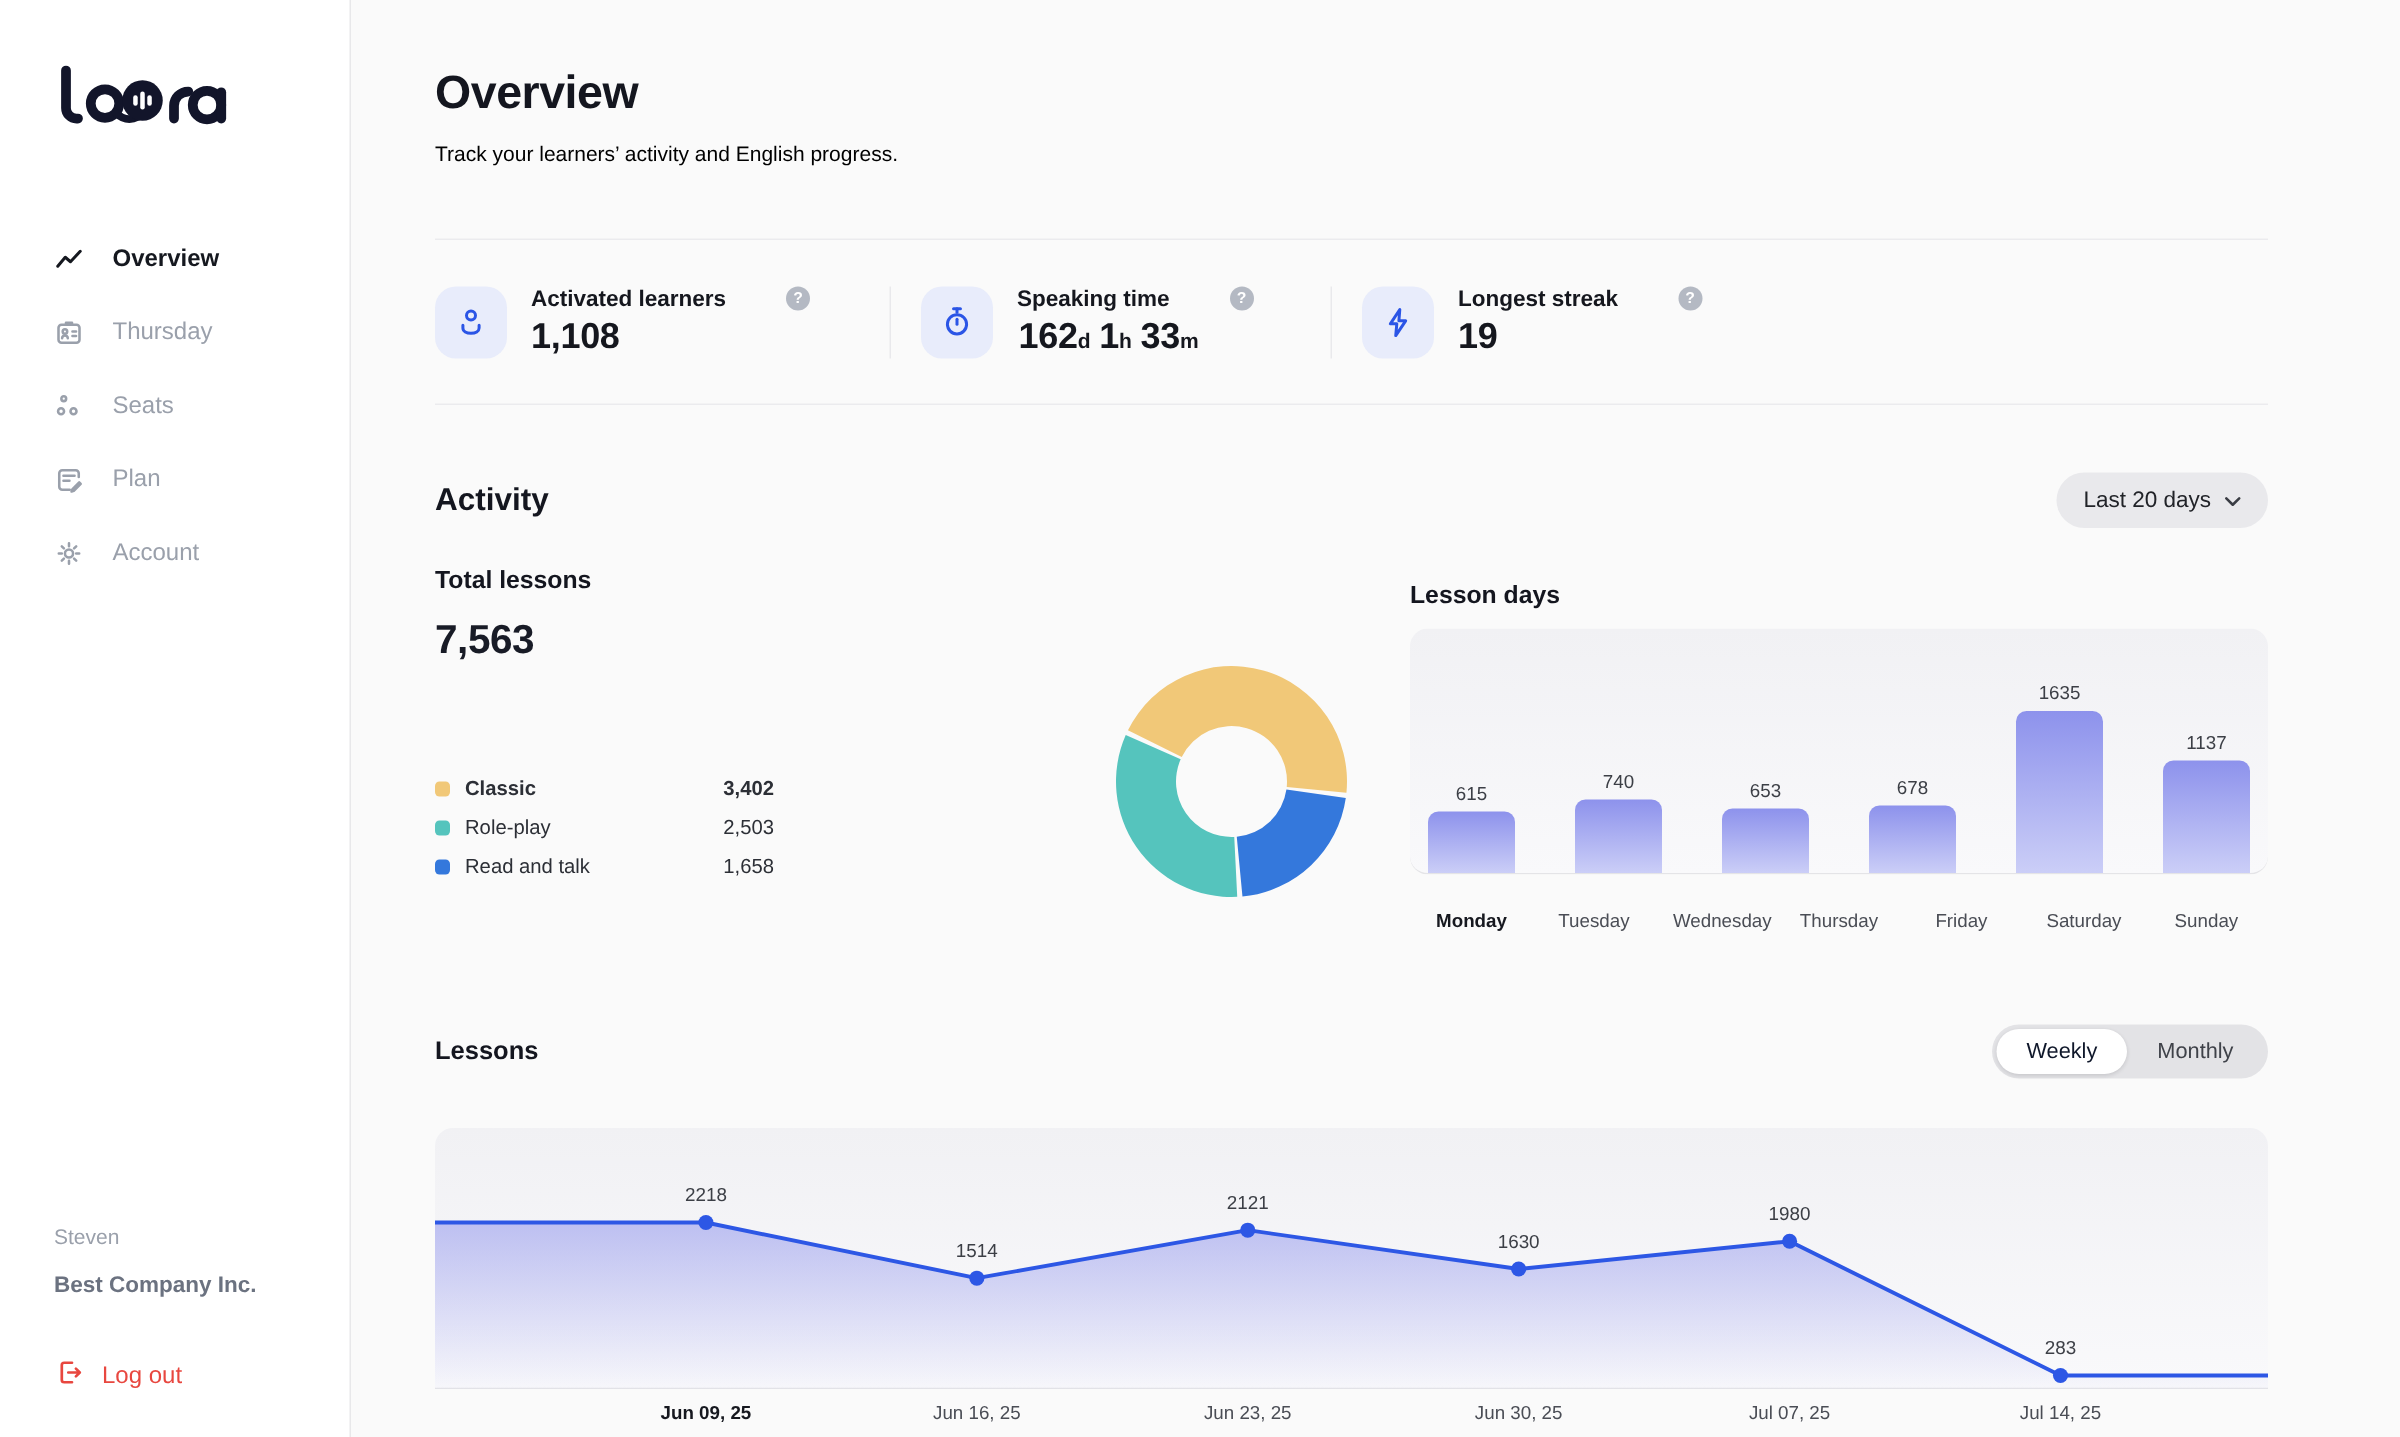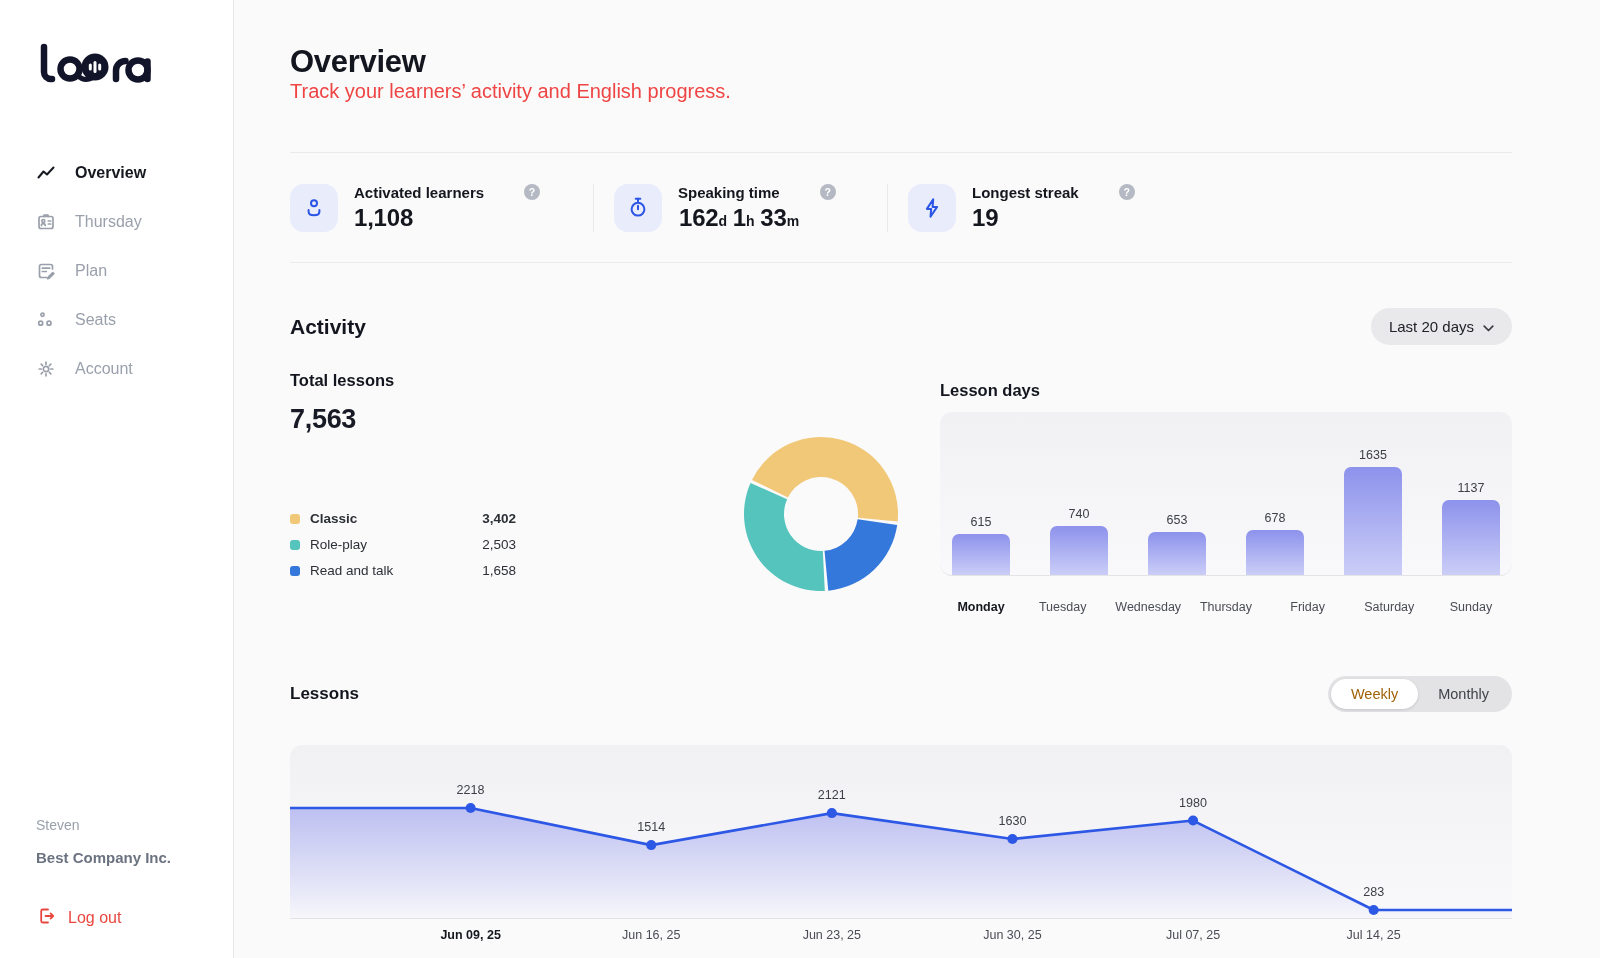--- a/index.html
+++ b/index.html
@@ -32,21 +32,21 @@
   .logout {
     margin-top: 40px; display: flex; align-items: center; gap: 12px;
     color: #e8473f; font-size: 16px; cursor: pointer;
   }
   
   .main {
     flex: 1; background: #fafafa; height: 100%;
     padding: 0 88px 0 56px; position: relative;
   }
   .page-title { margin-top: 44px; font-size: 31px; font-weight: 700; letter-spacing: -0.3px; color: #14161f; }
-  .page-subtitle { font-size: 20px; color: #ef4444; }
+  .page-subtitle { margin-top: 14px; font-size: 14px; color: #000000; }
   .divider { border: none; border-top: 1px solid #ebebee; margin-top: 49px; }
   
   .stats-row { display: flex; align-items: center; height: 110px; border-bottom: 1px solid #ebebee; }
   .stat { display: flex; align-items: center; gap: 16px; padding-right: 20px; }
   .stat + .stat { border-left: 1px solid #e9e9ec; padding-left: 20px; }
   .stat:nth-child(1) { width: 303px; }
   .stat:nth-child(2) { width: 294px; }
   .stat-tile {
     width: 48px; height: 48px; border-radius: 14px; background: #e8ecfb;
     display: grid; place-items: center; flex: none;
@@ -96,21 +96,21 @@
   .bar-label { width: 58px; text-align: center; font-size: 12.5px; color: #4a4d55; white-space: nowrap; }
   .bar-label.bold { font-weight: 700; color: #16181f; }
   
   .lessons-head { margin-top: 62px; display: flex; align-items: center; justify-content: space-between; }
   .lessons-title { font-size: 17px; font-weight: 700; color: #14161f; }
   .toggle { background: #e3e3e6; border-radius: 19px; height: 36px; padding: 3px; display: flex; align-items: center; }
   .toggle-opt {
     height: 30px; border-radius: 16px; padding: 0 20px; display: flex; align-items: center;
     font-size: 14.5px; color: #3f4249; cursor: pointer;
   }
-  .toggle-opt.active { background: #ffffff; color: #a16207; box-shadow: 0 1px 3px rgba(20,22,31,.14); }
+  .toggle-opt.active { background: #ffffff; color: #0f172a; box-shadow: 0 1px 3px rgba(20,22,31,.14); }
   .line-panel { margin-top: 33px; height: 174px; border-radius: 12px 12px 0 0; }
   .line-panel svg { display: block; width: 100%; height: 174px; }
   .line-labels { position: relative; height: 24px; margin-top: 5px; }
   .line-label {
     position: absolute; top: 4px; transform: translateX(-50%);
     font-size: 12.5px; color: #4a4d55; white-space: nowrap;
   }
   .line-label.bold { font-weight: 700; color: #16181f; text-align: center; }
 </style>
 </head>
@@ -150,37 +150,37 @@
             <path d="M8 4.5 V3.2 h4 v1.3"></path>
             <circle cx="7.3" cy="9" r="1.5"></circle>
             <path d="M5.4 13.5c0-1.1.9-1.9 1.9-1.9s1.9.8 1.9 1.9"></path>
             <path d="M12.3 9 h2.4 M12.3 12 h2.4"></path>
           </svg>
       </span>
       <span>Thursday</span>
     </div>
     <div class="nav-item">
       <span class="nav-icon">
+        <svg width="20" height="20" viewBox="0 0 20 20" fill="none" stroke="currentColor" stroke-width="1.7">
+            <circle cx="6.5" cy="4.8" r="1.6"></circle>
+            <circle cx="4.7" cy="13.2" r="2"></circle>
+            <circle cx="13" cy="13.2" r="2"></circle>
+          </svg>
+      </span>
+      <span>Seats</span>
+    </div>
+    <div class="nav-item">
+      <span class="nav-icon">
         <svg width="20" height="20" viewBox="0 0 20 20" fill="none" stroke="currentColor" stroke-width="1.7" stroke-linecap="round" stroke-linejoin="round">
             <path d="M16.5 8 V5.5 c0-1.1-.9-2-2-2 h-9 c-1.1 0-2 .9-2 2 v9 c0 1.1.9 2 2 2 h5"></path>
             <path d="M6.3 7.2 h7.4 M6.3 10.5 h4"></path>
             <path d="M12.2 16.2 l4.6-4.6 1 1 -4.6 4.6 -1.5.5 z"></path>
           </svg>
       </span>
       <span>Plan</span>
-    </div>
-    <div class="nav-item">
-      <span class="nav-icon">
-        <svg width="20" height="20" viewBox="0 0 20 20" fill="none" stroke="currentColor" stroke-width="1.7">
-            <circle cx="6.5" cy="4.8" r="1.6"></circle>
-            <circle cx="4.7" cy="13.2" r="2"></circle>
-            <circle cx="13" cy="13.2" r="2"></circle>
-          </svg>
-      </span>
-      <span>Seats</span>
     </div>
     <div class="nav-item">
       <span class="nav-icon">
         <svg width="20" height="20" viewBox="0 0 20 20" fill="none" stroke="currentColor" stroke-width="1.7" stroke-linecap="round">
             <circle cx="10" cy="10" r="2.7"></circle>
             <path d="M10 3.2v2 M10 14.8v2 M3.2 10h2 M14.8 10h2 M5.2 5.2l1.4 1.4 M13.4 13.4l1.4 1.4 M14.8 5.2l-1.4 1.4 M6.6 13.4l-1.4 1.4"></path>
           </svg>
       </span>
       <span>Account</span>
     </div>

